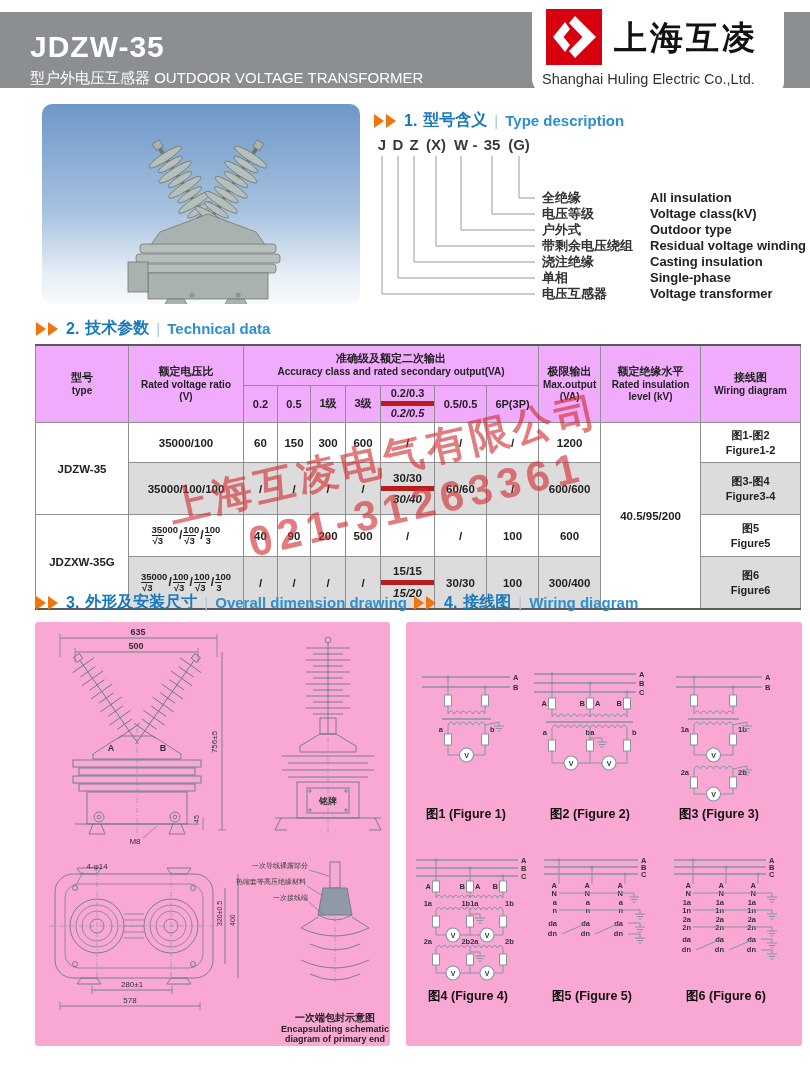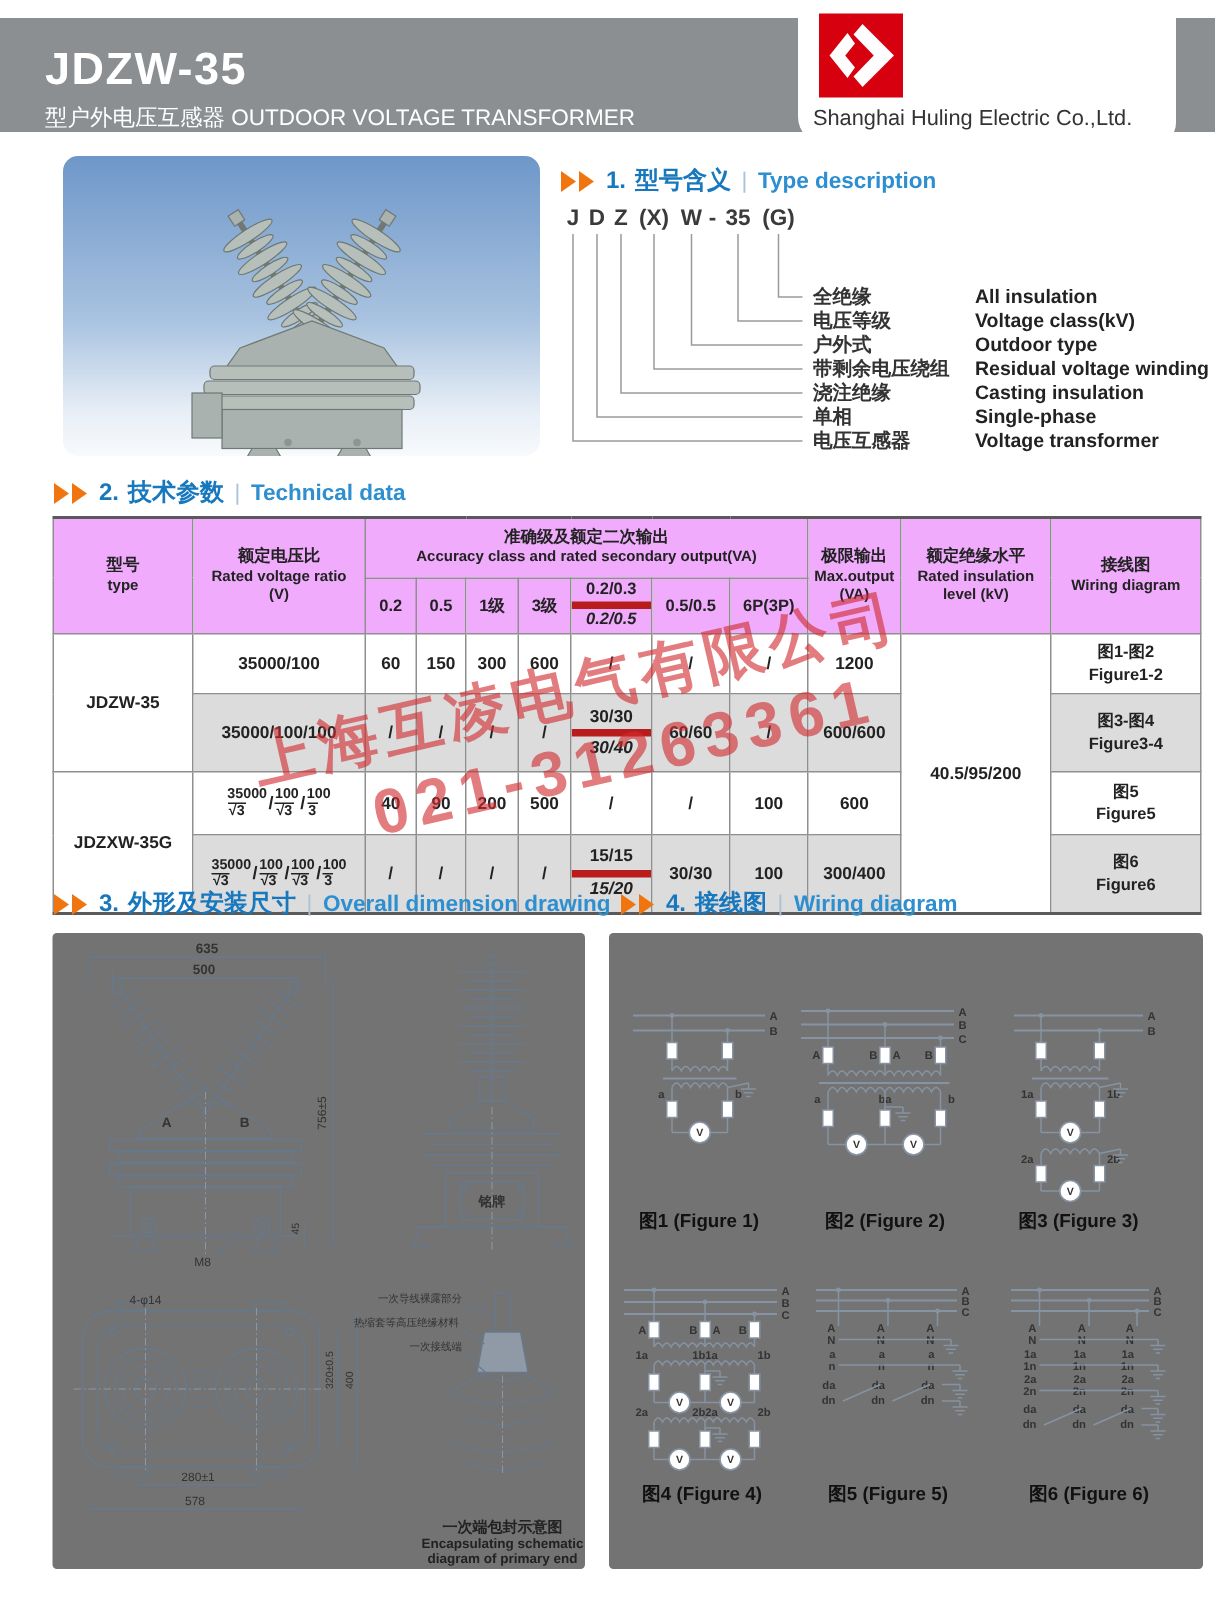--- a/index.html
+++ b/index.html
@@ -51,21 +51,21 @@
   .fr{display:inline-flex;flex-direction:column;align-items:flex-start;line-height:1.05;vertical-align:middle;font-size:9.5px;font-weight:bold;}
   .fr .fd{border-top:1px solid #222;padding:0 1px;}
   .fsl{font-size:12px;font-weight:bold;margin:0 1px;}
 
   
   .wm{position:absolute;left:168px;top:420px;width:540px;transform:rotate(-13deg);color:rgba(208,43,49,0.62);z-index:6;pointer-events:none;}
   .wm1{font-size:40px;font-weight:bold;letter-spacing:4px;white-space:nowrap;}
   .wm2{font-size:42px;font-weight:bold;letter-spacing:6px;margin:0 0 0 70px;white-space:nowrap;}
 
   
-  .panel{position:absolute;background:#737373;border-radius:3px;}
+  .panel{position:absolute;background:#f9a8d4;border-radius:3px;}
   #panel3{left:35px;top:622px;width:355px;height:424px;}
   #panel4{left:406px;top:622px;width:396px;height:424px;}
   .panel svg{display:block;}
   .panel text{font-family:"Liberation Sans","DejaVu Sans",sans-serif;}
 
   
   .dl{stroke:#67798c;stroke-width:0.9;fill:none;}
   .dlt{stroke:#67798c;stroke-width:0.7;fill:none;}
   .cl{stroke:#8a98a8;stroke-width:0.7;stroke-dasharray:5 2 1 2;fill:none;}
   .dt{font-size:8px;fill:#333;text-anchor:middle;}
@@ -99,20 +99,21 @@
     <div class="model">JDZW-35</div>
     <div class="subtitle">型户外电压互感器 OUTDOOR VOLTAGE TRANSFORMER</div>
   </div>
   <div class="logo-panel">
     <div class="logo-sq">
       <svg width="56" height="56" viewBox="0 0 56 56">
         <polygon points="19,13 7,28 19,43 24,36 17.5,28 24,20" fill="#fff"></polygon>
         <polygon points="29,7 50,28 29,49 23,42 36.5,28 23,14" fill="#fff"></polygon>
       </svg>
     </div>
+    <div class="logo-cn">上海互凌</div>
     <div class="logo-en">Shanghai Huling Electric Co.,Ltd.</div>
   </div>
 
   <div class="photo">
     <svg width="318" height="200" viewBox="0 0 318 200">
       <defs>
         <linearGradient id="sky" x1="0" y1="0" x2="0" y2="1">
           <stop offset="0" stop-color="#6e97c9"></stop>
             <stop offset="0.55" stop-color="#a9c3e0"></stop>
           <stop offset="0.85" stop-color="#e7eef6"></stop>

